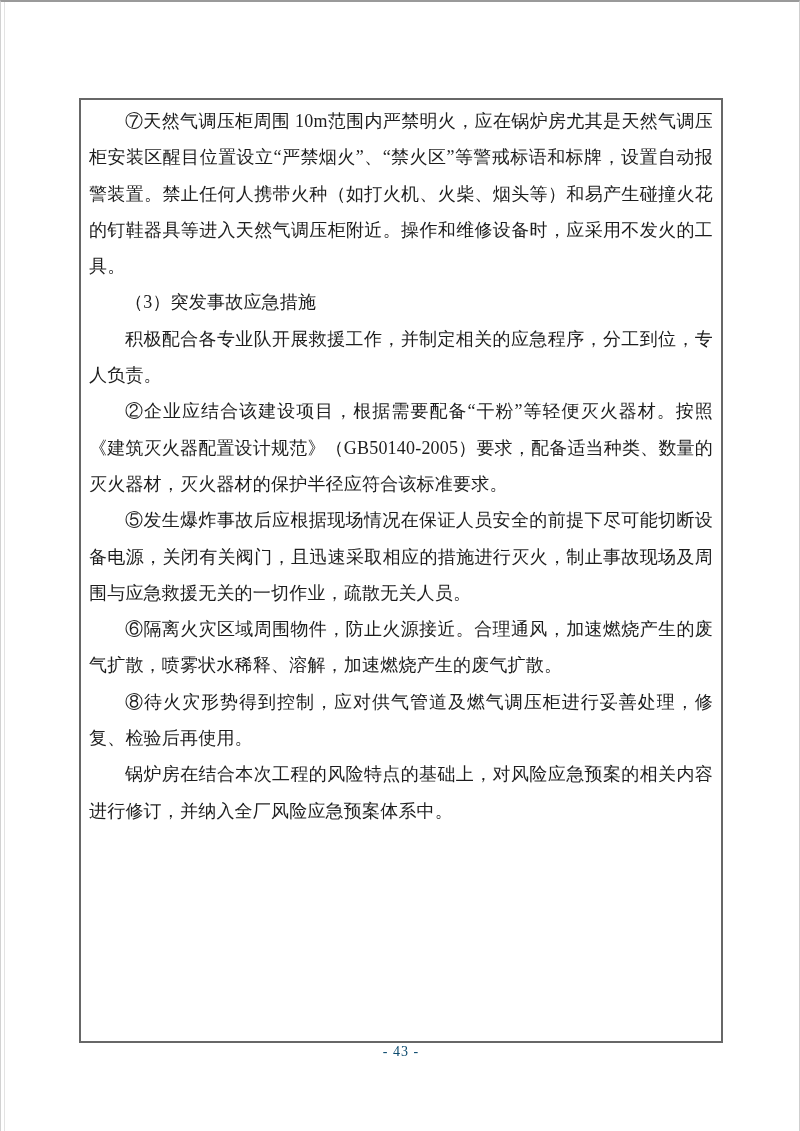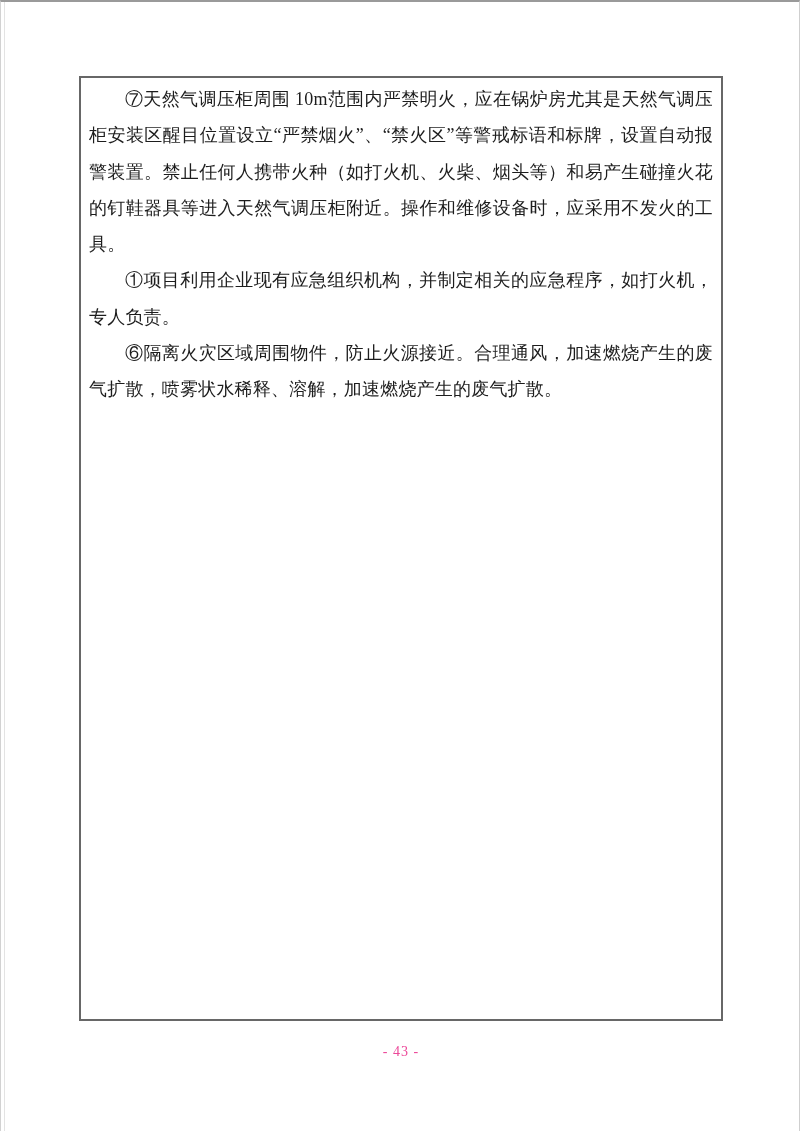--- a/index.html
+++ b/index.html
@@ -29,21 +29,21 @@
   .edge-line-left {
     position: absolute;
     left: 3px; top: 0;
     width: 1px; height: 1131px;
     background: #e3e3e3;
   }
   
   .content-box {
     position: absolute;
     left: 78px;
-    top: 74px;
+    top: 96px;
     width: 644px;
     height: 945px;
     box-sizing: border-box;
     border: 2px solid #676767;
     padding: 3px 8px 0 8px;
     overflow: hidden;
     background: #ffffff;
   }
   .doc-par {
     margin: 0;
@@ -55,31 +55,36 @@
     text-justify: inter-ideograph;
     letter-spacing: 0.2px;
   }
   .page-number {
     position: absolute;
     left: 0;
     top: 1042px;
     width: 800px;
     text-align: center;
     font-size: 14px;
-    color: #ec4899;
+    color: #0c4a6e;
     letter-spacing: 1px;
   }
 </style>
 </head>
 <body>
 
 <div class="page">
   <div class="edge-line-left"></div>
 
   <div class="content-box">
     <p class="doc-par">⑦天然气调压柜周围 10m范围内严禁明火，应在锅炉房尤其是天然气调压柜安装区醒目位置设立“严禁烟火”、“禁火区”等警戒标语和标牌，设置自动报警装置。禁止任何人携带火种（如打火机、火柴、烟头等）和易产生碰撞火花的钉鞋器具等进入天然气调压柜附近。操作和维修设备时，应采用不发火的工具。</p>
-    <p class="doc-par">①项目利用企业现有应急组织机构，并制定相关的应急程序，如打火机，专人负责。</p>
+    <p class="doc-par">（3）突发事故应急措施</p>
+    <p class="doc-par">积极配合各专业队开展救援工作，并制定相关的应急程序，分工到位，专人负责。</p>
+    <p class="doc-par">②企业应结合该建设项目，根据需要配备“干粉”等轻便灭火器材。按照《建筑灭火器配置设计规范》（GB50140-2005）要求，配备适当种类、数量的灭火器材，灭火器材的保护半径应符合该标准要求。</p>
+    <p class="doc-par">⑤发生爆炸事故后应根据现场情况在保证人员安全的前提下尽可能切断设备电源，关闭有关阀门，且迅速采取相应的措施进行灭火，制止事故现场及周围与应急救援无关的一切作业，疏散无关人员。</p>
     <p class="doc-par">⑥隔离火灾区域周围物件，防止火源接近。合理通风，加速燃烧产生的废气扩散，喷雾状水稀释、溶解，加速燃烧产生的废气扩散。</p>
+    <p class="doc-par">⑧待火灾形势得到控制，应对供气管道及燃气调压柜进行妥善处理，修复、检验后再使用。</p>
+    <p class="doc-par">锅炉房在结合本次工程的风险特点的基础上，对风险应急预案的相关内容进行修订，并纳入全厂风险应急预案体系中。</p>
 
   </div>
 
   <div class="page-number">- 43 -</div>
 </div>
 
 </body></html>

